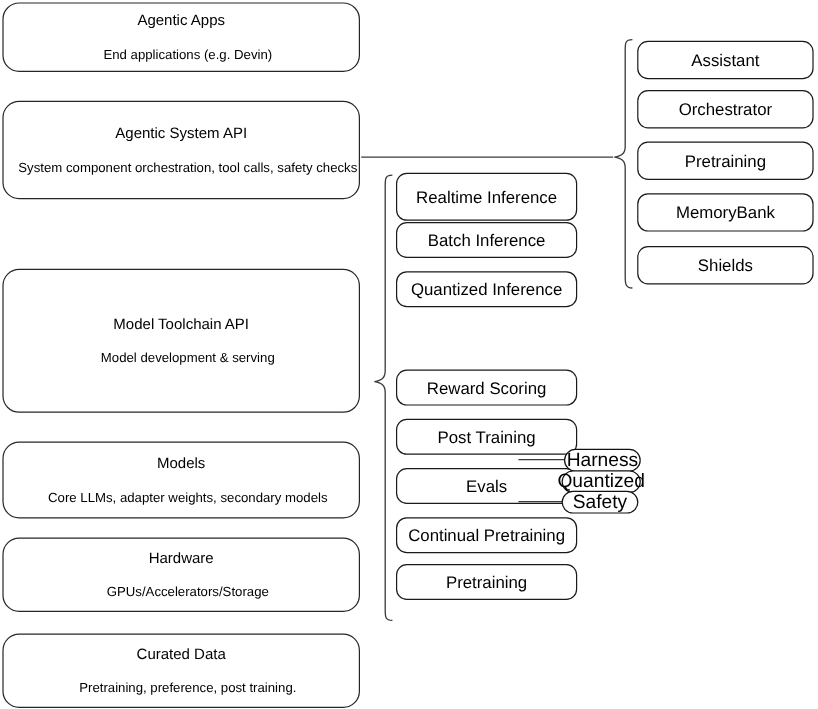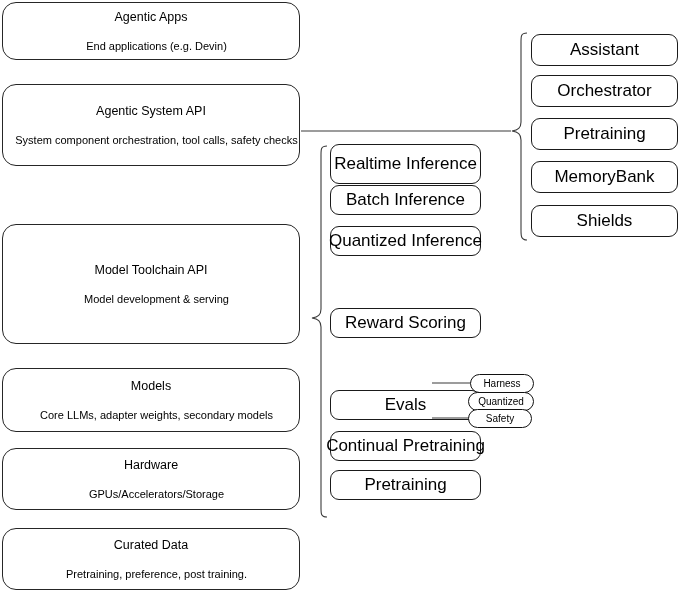--- a/index.html
+++ b/index.html
@@ -52,36 +52,36 @@
   
   .node {
     position: absolute;
     box-sizing: border-box;
     border: 1.1px solid #1a1a1a;
     border-radius: 9px;
     background: #ffffff;
     display: flex;
     align-items: center;
     justify-content: center;
-    font-size: 17px;
+    font-size: 14px;
     line-height: 14px;
     white-space: nowrap;
     color: #000;
   }
   
   .pill {
     position: absolute;
     box-sizing: border-box;
     border: 1.1px solid #111111;
     border-radius: 999px;
     background: #ffffff;
     display: flex;
     align-items: center;
     justify-content: center;
-    font-size: 10px;
+    font-size: 16px;
     line-height: 13px;
     white-space: nowrap;
     color: #000;
     z-index: 6;
   }
   svg.overlay {
     position: absolute;
     left: 0; top: 0;
     width: 682px;
     height: 591px;
@@ -159,20 +159,23 @@
   </div>
   <div class="node" style="left:330px; top:185px; width:151px; height:30px;">
     <span>Batch Inference</span>
   </div>
   <div class="node" style="left:330px; top:226px; width:151px; height:30px;">
     <span>Quantized Inference</span>
   </div>
   <div class="node" style="left:330px; top:308px; width:151px; height:30px;">
     <span>Reward Scoring</span>
   </div>
+  <div class="node" style="left:330px; top:349px; width:151px; height:30px;">
+    <span>Post Training</span>
+  </div>
   <div class="node" style="left:330px; top:390px; width:151px; height:30px;">
     <span>Evals</span>
   </div>
   <div class="node" style="left:330px; top:431px; width:151px; height:30px;">
     <span>Continual Pretraining</span>
   </div>
   <div class="node" style="left:330px; top:470px; width:151px; height:30px;">
     <span>Pretraining</span>
   </div>
 

